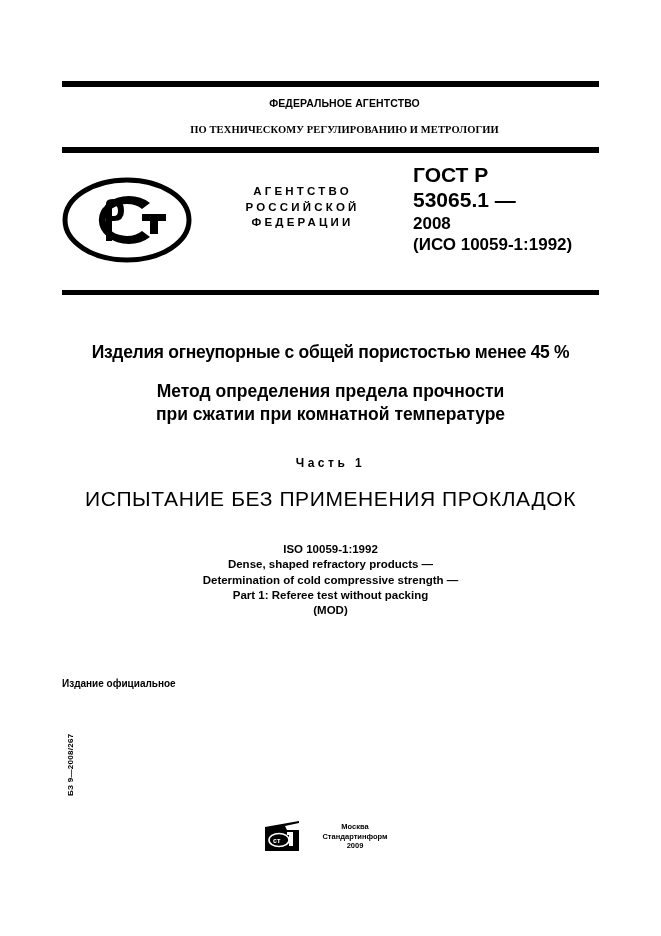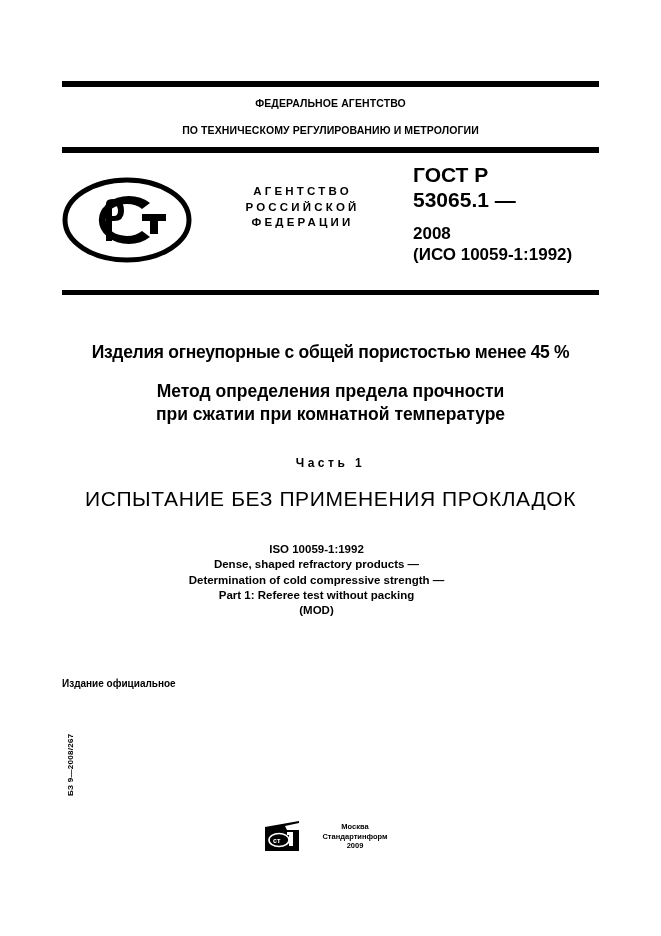--- a/index.html
+++ b/index.html
@@ -20,29 +20,29 @@
       left: 62px;
       width: 537px;
       background: #000000;
     }
     .bar-top { top: 81px; height: 6px; }
     .bar-mid { top: 147px; height: 6px; }
     .bar-bottom { top: 290px; height: 5px; }
 
     .agency-line {
       position: absolute;
-      left: 62px;
+      left: 76px;
       width: 537px;
       text-align: center;
       font-weight: bold;
       font-size: 10.5px;
       letter-spacing: 0.1px;
     }
     .agency-1 { top: 97px; }
-    .agency-2 { top: 124px; }
+    .agency-2 { top: 124px; font-family: Liberation Serif, serif; }
 
     .logo {
       position: absolute;
       left: 62px;
       top: 177px;
       width: 130px;
       height: 86px;
     }
 
     .national {
@@ -59,21 +59,21 @@
     .national div { white-space: nowrap; }
 
     .gost {
       position: absolute;
       left: 413px;
       top: 164px;
       font-weight: bold;
       line-height: 1;
     }
     .gost .g1 { font-size: 21px; margin-bottom: 4px; }
-    .gost .g2 { font-size: 21px; margin-bottom: 15px; }
+    .gost .g2 { font-size: 21px; margin-bottom: 5px; }
     .gost .g3 { font-size: 17px; margin-bottom: 4px; }
     .gost .g4 { font-size: 17px; }
 
     .title-main {
       position: absolute;
       left: 40px;
       width: 581px;
       top: 342px;
       text-align: center;
       font-weight: bold;
@@ -105,21 +105,21 @@
       left: 40px;
       width: 581px;
       top: 487px;
       text-align: center;
       font-weight: normal;
       font-size: 21px;
       letter-spacing: 0.6px;
     }
     .iso-block {
       position: absolute;
-      left: 48px;
+      left: 62px;
       width: 537px;
       top: 542px;
       text-align: center;
       font-weight: bold;
       font-size: 11.5px;
       line-height: 15.3px;
     }
     .edition {
       position: absolute;
       left: 62px;

